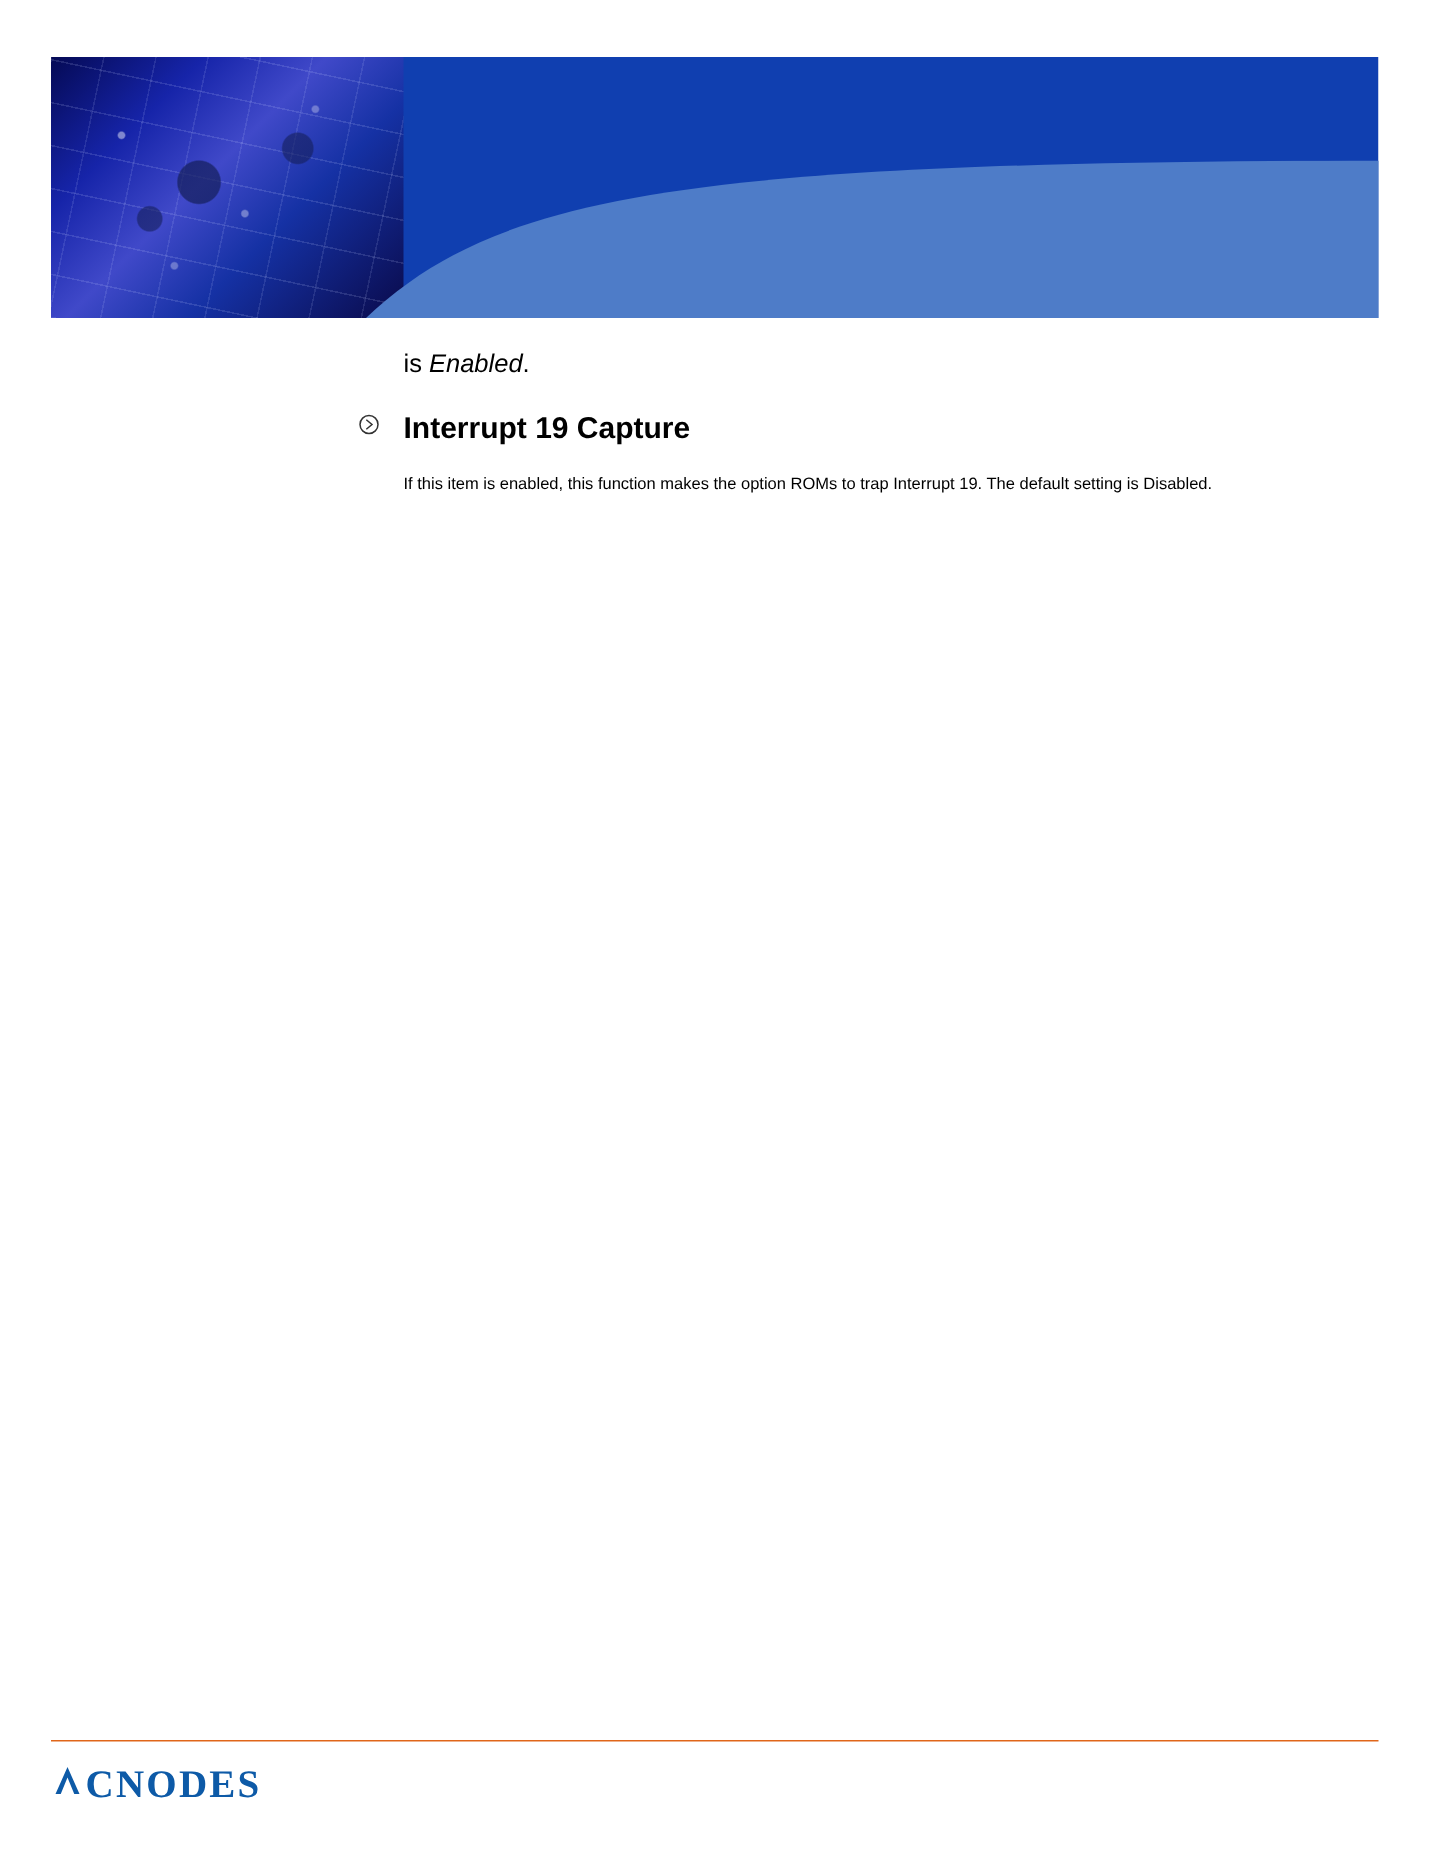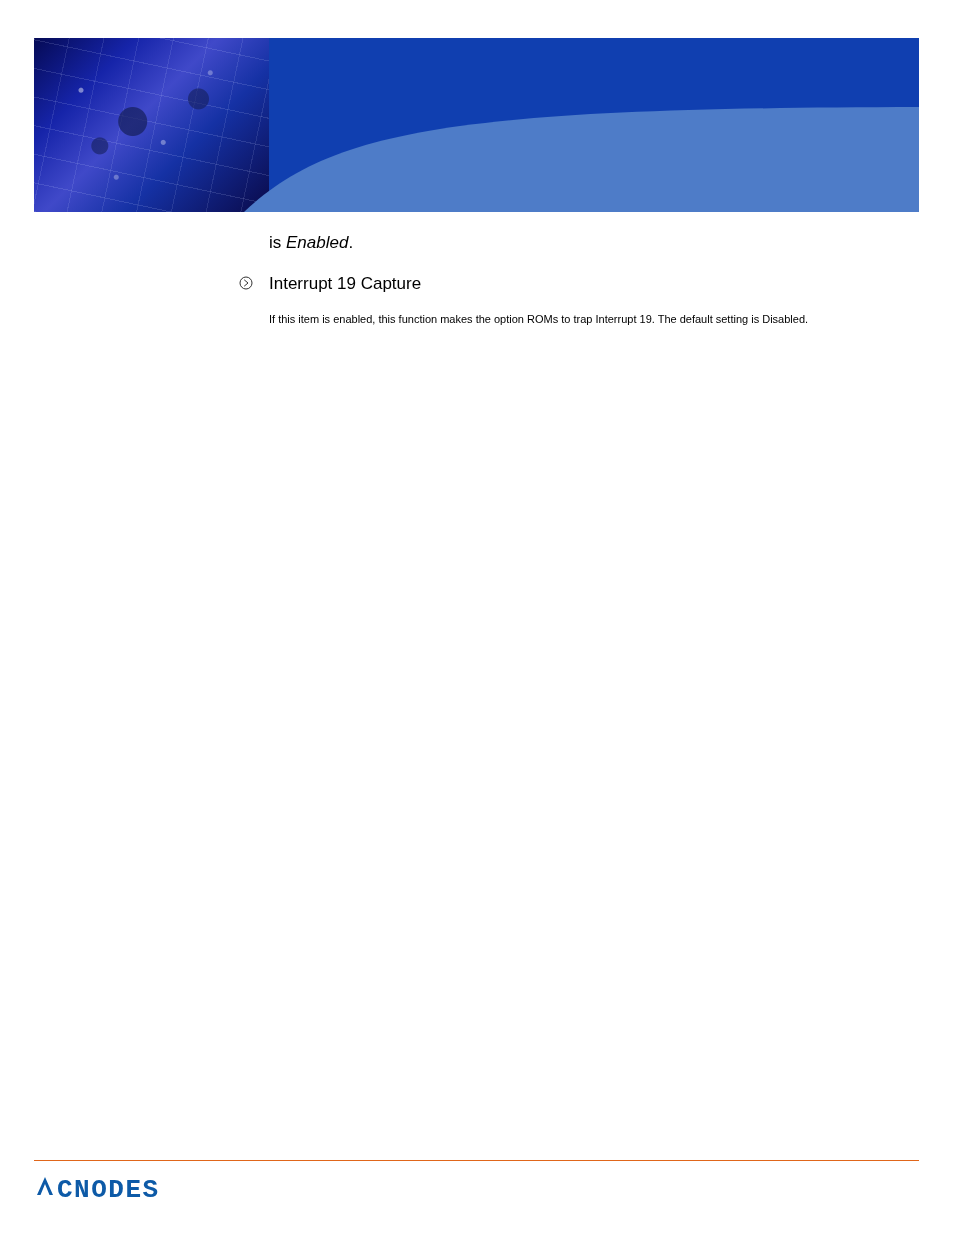--- a/index.html
+++ b/index.html
@@ -63,40 +63,40 @@
   .line-is-enabled { margin-bottom: 18px; }
   .line-is-enabled .italic { font-style: italic; }
   .section-row { position: relative; }
   .bullet {
     position: absolute;
     left: -30px;
     top: 1px;
     width: 14px; height: 14px;
   }
   .section-heading {
-    font-weight: 400;
-    font-size: 17px;
+    font-weight: 700;
+    font-size: 20px;
     margin-bottom: 16px;
   }
   .section-body { font-size: 11px; }
 
   
   .footer-rule {
     position: absolute;
     left: 34px;
     width: 885px;
     top: 1160px;
     height: 1px;
     background: #e0661a;
   }
   .footer-logo {
     position: absolute;
     left: 34px;
     top: 1175px;
-    font-family: Liberation Mono, monospace;
+    font-family: Liberation Serif, serif;
     font-weight: 800;
     color: #0d5aa7;
     font-size: 26px;
     letter-spacing: 1.5px;
     display: flex;
     align-items: baseline;
   }
   .footer-logo .a-mark { display:inline-block; margin-right:1px; }
 </style>
 </head>

